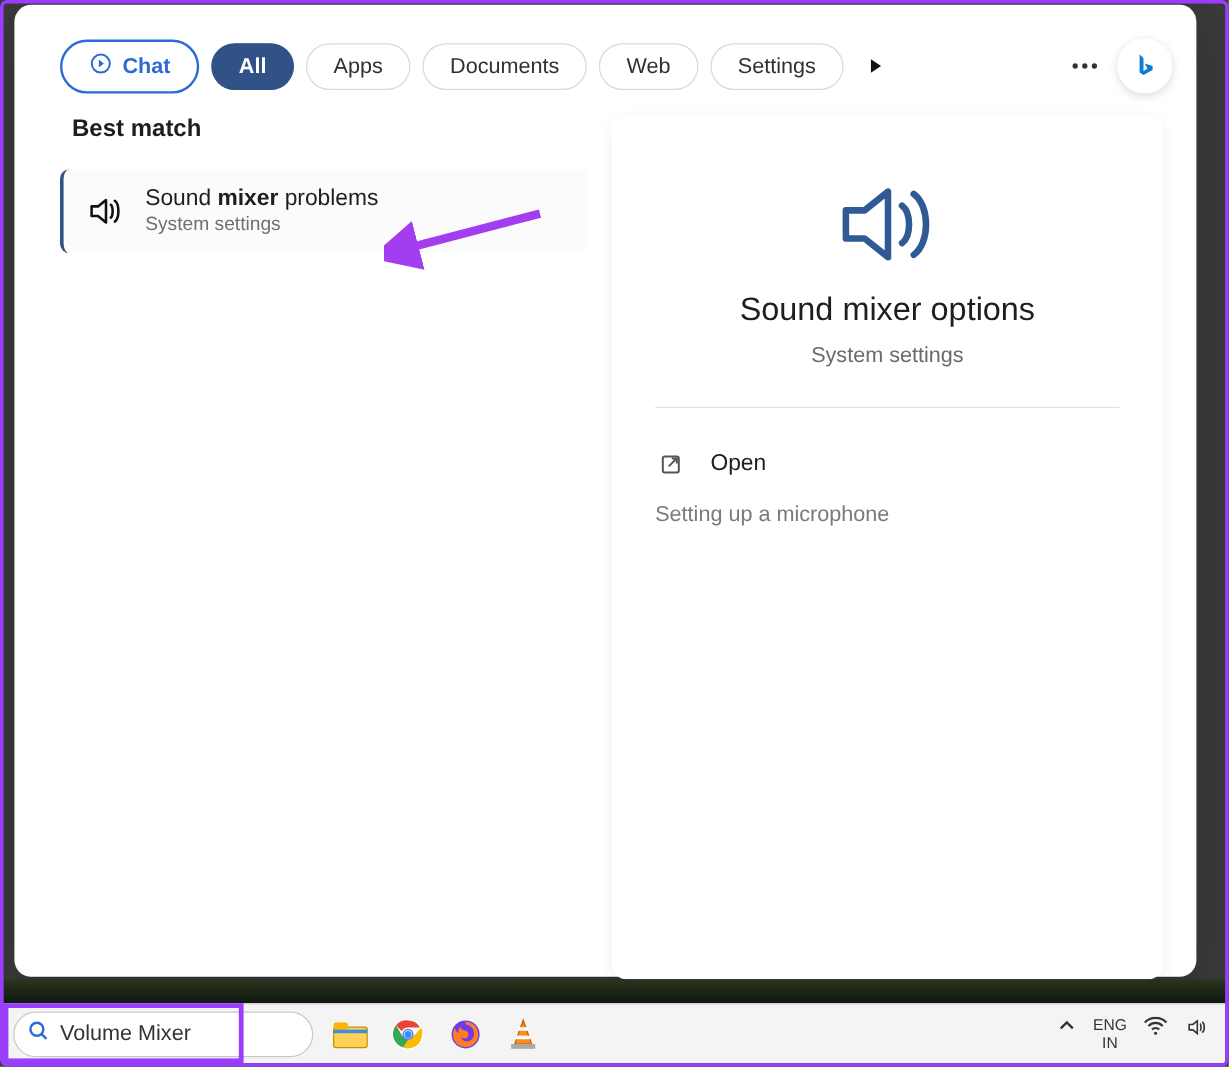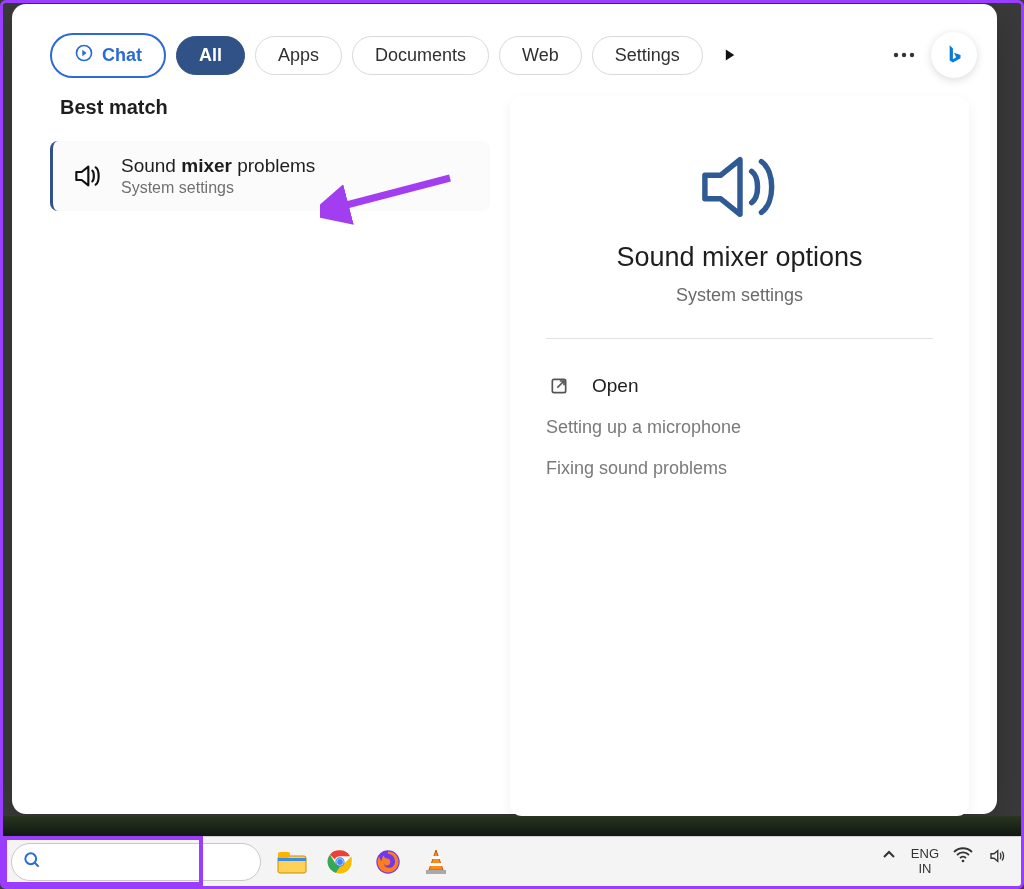--- a/index.html
+++ b/index.html
@@ -162,21 +162,20 @@
           <span class="action-icon">
             <svg width="20" height="20" viewBox="0 0 24 24" fill="none" stroke="#555" stroke-width="2">
                 <rect x="4" y="4" width="16" height="16" rx="2"></rect>
                 <path d="M10 14 L18 6"></path>
                 <path d="M13 6h5v5"></path>
               </svg>
           </span>
           <span>Open</span>
         </div>
         <div class="help-link"><span>Setting up a microphone</span></div>
-        <div class="help-link"><span>Fixing sound problems</span></div>
       </div>
     </div>
   </div>
 </div>
 
 <svg class="arrow-annot" width="140" height="60">
   <defs>
       <marker id="ah" markerWidth="8" markerHeight="8" refX="2" refY="3" orient="auto">
         <path d="M0 0 L6 3 L0 6 Z" fill="#a23df0"></path>
       </marker>
@@ -187,20 +186,21 @@
 <div class="desktop-strip"></div>
 
 <div class="taskbar">
   <div class="search-box">
     <span>
       <svg width="20" height="20" viewBox="0 0 24 24" fill="none" stroke="#2c6ad6" stroke-width="2.4">
           <circle cx="10.5" cy="10.5" r="6.5"></circle>
           <line x1="20" y1="20" x2="15" y2="15"></line>
         </svg>
     </span>
+    <input type="text" value="Volume Mixer" style="">
   </div>
 
   <span class="task-icon">
     <svg width="30" height="26" viewBox="0 0 30 26">
         <rect x="1" y="7" width="28" height="17" rx="2" fill="#ffd257" stroke="#c98f00"></rect>
         <rect x="1" y="3" width="12" height="6" rx="2" fill="#ffb300"></rect>
         <rect x="1" y="9" width="28" height="3" fill="#3a8de0"></rect>
       </svg>
   </span>
   <span class="task-icon">

